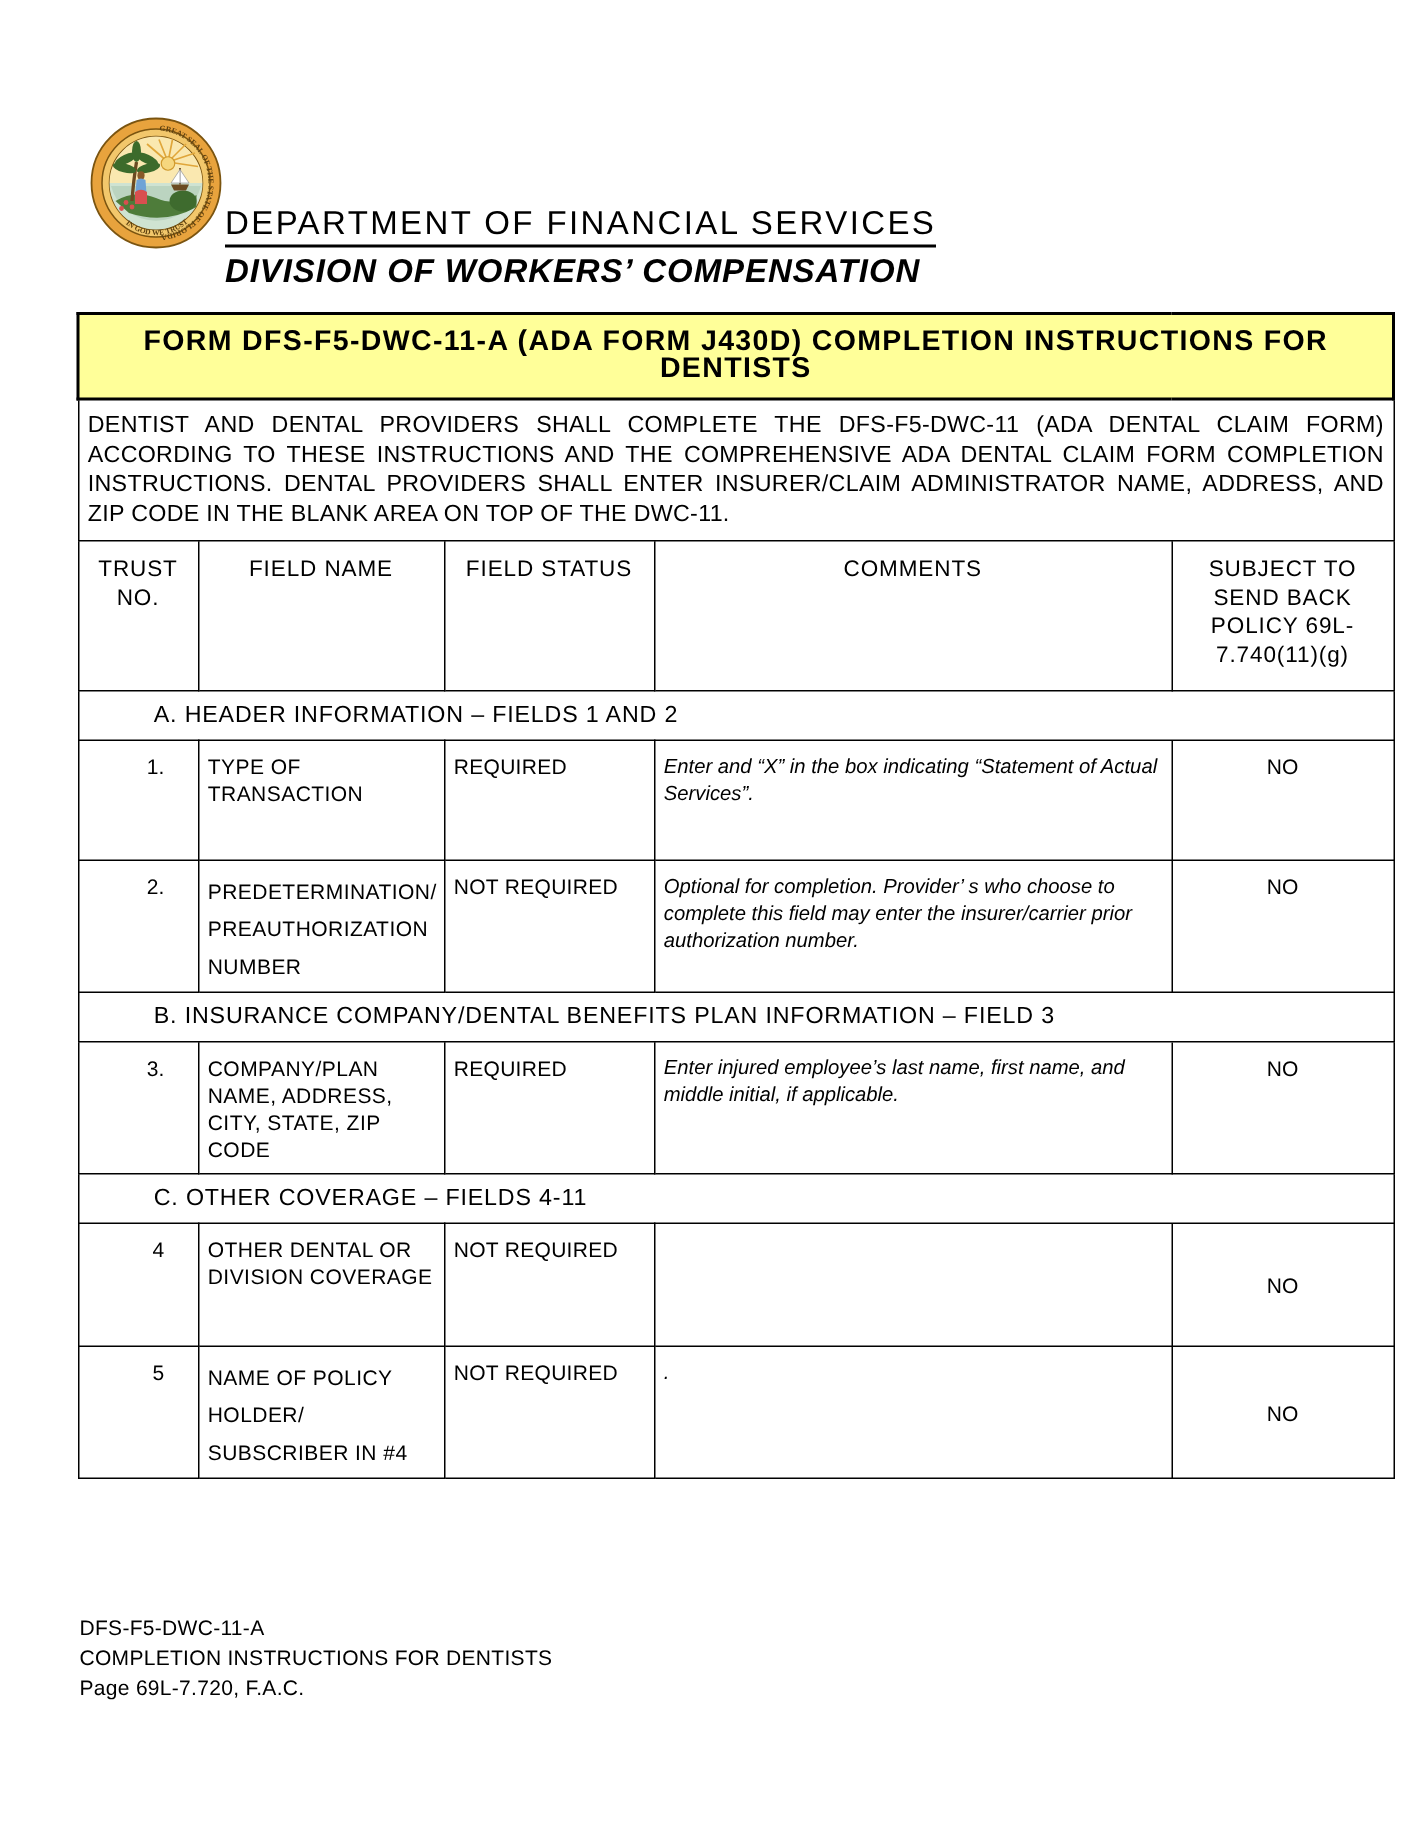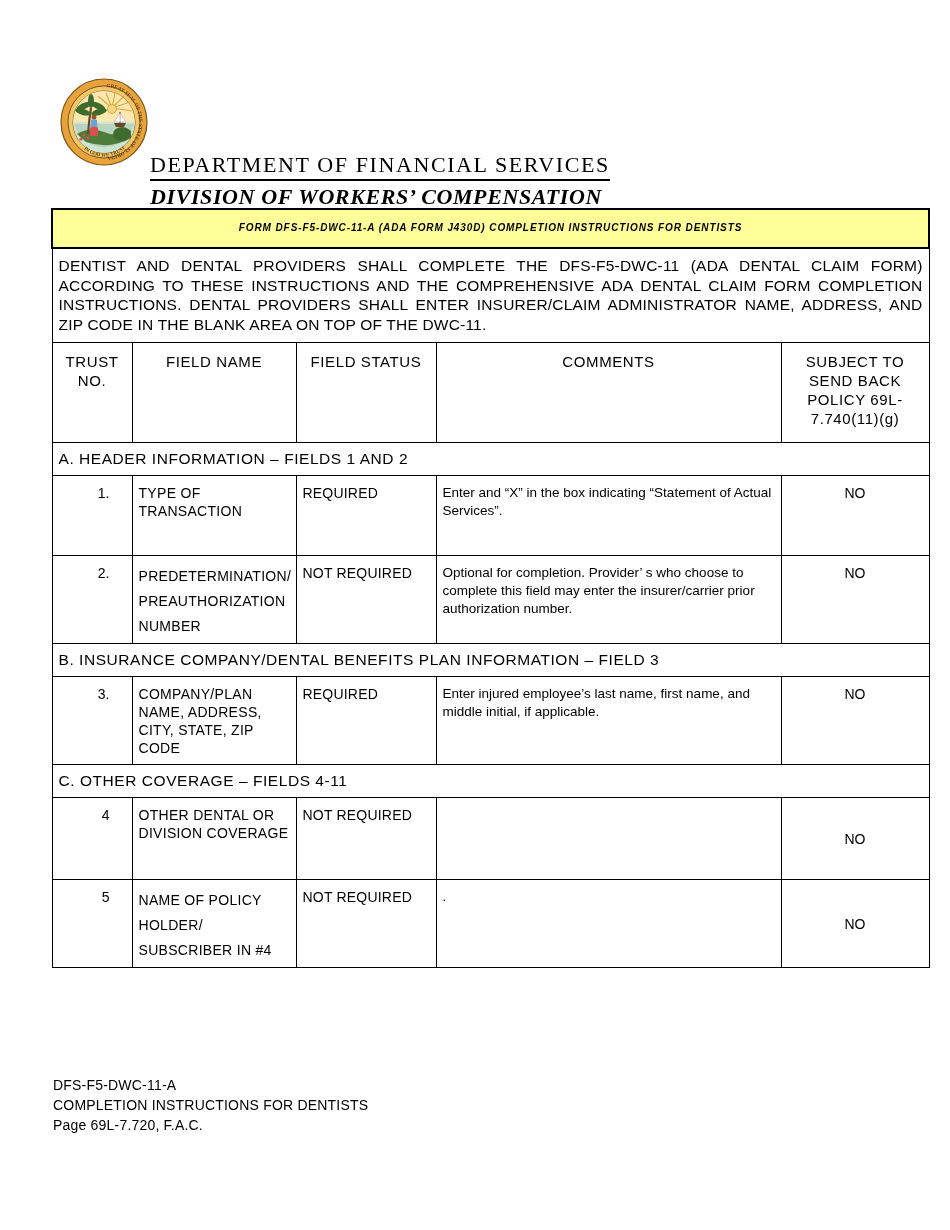--- a/index.html
+++ b/index.html
@@ -29,23 +29,22 @@
     left: 60px;
     top: 78px;
     width: 88px;
     height: 88px;
   }
   .seal svg { display: block; }
 
   .dept-block {
     position: absolute;
     left: 150px;
-    top: 152px;
+    top: 136px;
     width: 700px;
-    font-family: Liberation Serif, serif;
   }
   .dept-line1 {
     font-size: 22px;
     letter-spacing: 1.6px;
     line-height: 26px;
     white-space: nowrap;
     border-bottom: 2px solid #000;
     display: inline-block;
     padding-bottom: 1px;
   }
@@ -75,25 +74,24 @@
   }
 
   .banner-cell {
     background: #ffff99;
     border: 2px solid #000 !important;
     text-align: center;
     padding: 9px 4px 10px 4px !important;
     vertical-align: middle !important;
   }
   .banner-text {
-    font-size: 10px;
+    font-size: 19px;
     font-weight: bold;
     letter-spacing: 0.9px;
     line-height: 18px;
-    font-style: italic;
   }
 
   .intro-cell {
     border-top: none !important;
     padding: 7px 6px 8px 6px !important;
   }
   .intro-text {
     font-size: 15.5px;
     line-height: 19.5px;
     letter-spacing: 0.2px;
@@ -114,20 +112,21 @@
     vertical-align: middle !important;
     border-right: none !important;
   }
   .section-pad {
     border-left: none !important;
   }
   .section-text {
     font-size: 15.5px;
     letter-spacing: 0.55px;
     line-height: 19px;
+    margin-left: 44px;
   }
 
   .c-no {
     text-align: right;
     font-size: 14px;
     line-height: 18px;
     padding: 8px 22px 4px 4px !important;
   }
   .c-name {
     font-size: 14px;
@@ -139,20 +138,21 @@
   .c-status {
     font-size: 14px;
     line-height: 18px;
     letter-spacing: 0.2px;
     padding: 8px 4px 4px 6px !important;
   }
   .c-comment {
     font-size: 13.5px;
     line-height: 18px;
     padding: 8px 6px 4px 6px !important;
+    font-style: italic;
   }
   .c-back {
     text-align: center;
     font-size: 14px;
     line-height: 18px;
     padding: 8px 4px 4px 4px !important;
   }
   .c-back.mid {
     vertical-align: middle !important;
     padding: 4px !important;

